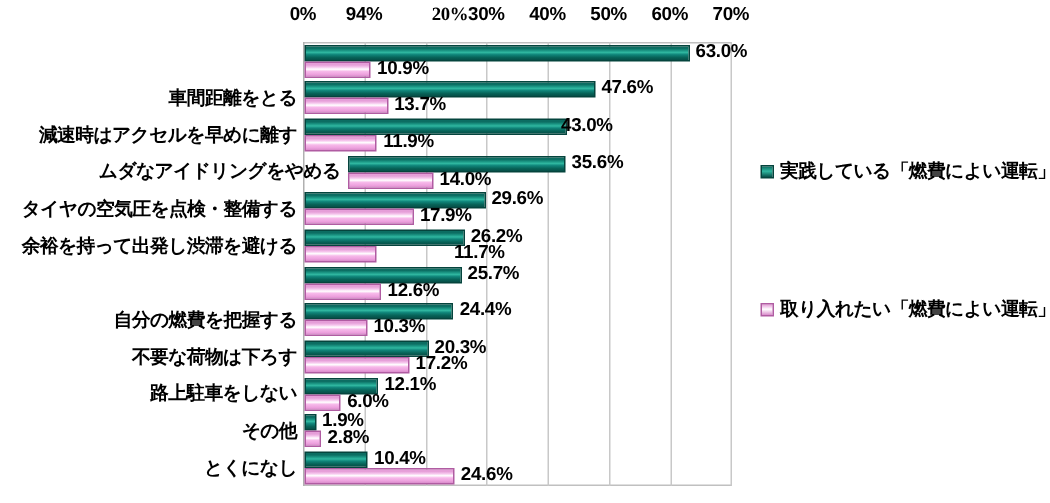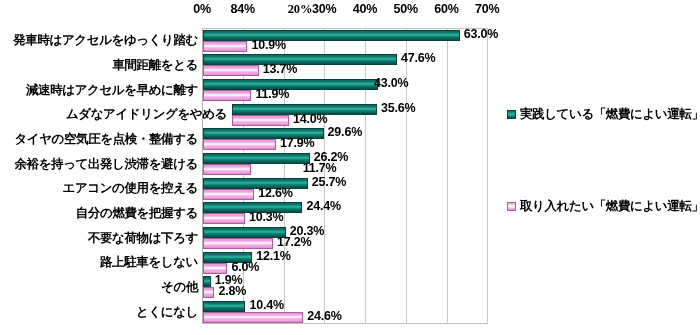--- a/index.html
+++ b/index.html
@@ -160,21 +160,21 @@
     letter-spacing: -0.4px;
   }
 </style>
 </head>
 <body>
 
 <div id="chart-root">
 
   <div class="axis-labels" id="axis-labels">
       <span class="axis-tick-label" style="left: 202px;">0%</span>
-      <span class="axis-tick-label" style="left: 242.75px;">84%</span>
+      <span class="axis-tick-label" style="left: 242.75px;">94%</span>
       <span class="axis-tick-label" style="left: 300px; font-family: Liberation Serif, serif;">20%</span>
       <span class="axis-tick-label" style="left: 324.25px;">30%</span>
       <span class="axis-tick-label" style="left: 365px;">40%</span>
       <span class="axis-tick-label" style="left: 405.75px;">50%</span>
       <span class="axis-tick-label" style="left: 446.5px;">60%</span>
       <span class="axis-tick-label" style="left: 487.25px;">70%</span>
     </div>
 
   <div class="plot" id="plot-area">
     <div class="plot-topline"></div>
@@ -184,21 +184,20 @@
       <div class="gridline" style="left: 81.5px;"></div>
       <div class="gridline" style="left: 122.25px;"></div>
       <div class="gridline" style="left: 163px;"></div>
       <div class="gridline" style="left: 203.75px;"></div>
       <div class="gridline" style="left: 244.5px;"></div>
       <div class="gridline" style="left: 285.25px;"></div>
     </div>
 
   <div class="rows" id="rows">
       <div class="row" style="top: 0px; height: 24.6667px;">
-        <div class="cat-label" style="top: 4.33333px;">発車時はアクセルをゆっくり踏む</div>
         <div class="bar-wrap" style="top: 1.5px; width: 256.725px;">
           <div class="bar practicing" style="width: 256.725px;"></div>
           <span class="bar-value" style="left: 260.725px;">63.0%</span>
         </div>
         <div class="bar-wrap" style="top: 12.5px; width: 44.4175px;">
           <div class="bar want" style="width: 44.4175px;"></div>
           <span class="bar-value" style="left: 48.4175px;">10.9%</span>
         </div>
       </div>
       <div class="row" style="top: 24.6667px; height: 24.6667px;">
@@ -250,21 +249,20 @@
         <div class="bar-wrap" style="top: 1.5px; width: 106.765px;">
           <div class="bar practicing" style="width: 106.765px;"></div>
           <span class="bar-value" style="left: 110.765px;">26.2%</span>
         </div>
         <div class="bar-wrap" style="top: 12.5px; width: 47.6775px;">
           <div class="bar want" style="width: 47.6775px;"></div>
           <span class="bar-value" style="left: 51.6775px; margin-left: 48px;">11.7%</span>
         </div>
       </div>
       <div class="row" style="top: 148px; height: 24.6667px;">
-        <div class="cat-label" style="top: 4.33333px;">エアコンの使用を控える</div>
         <div class="bar-wrap" style="top: 1.5px; width: 104.728px;">
           <div class="bar practicing" style="width: 104.728px;"></div>
           <span class="bar-value" style="left: 108.728px;">25.7%</span>
         </div>
         <div class="bar-wrap" style="top: 12.5px; width: 51.345px;">
           <div class="bar want" style="width: 51.345px;"></div>
           <span class="bar-value" style="left: 55.345px;">12.6%</span>
         </div>
       </div>
       <div class="row" style="top: 172.667px; height: 24.6667px;">

